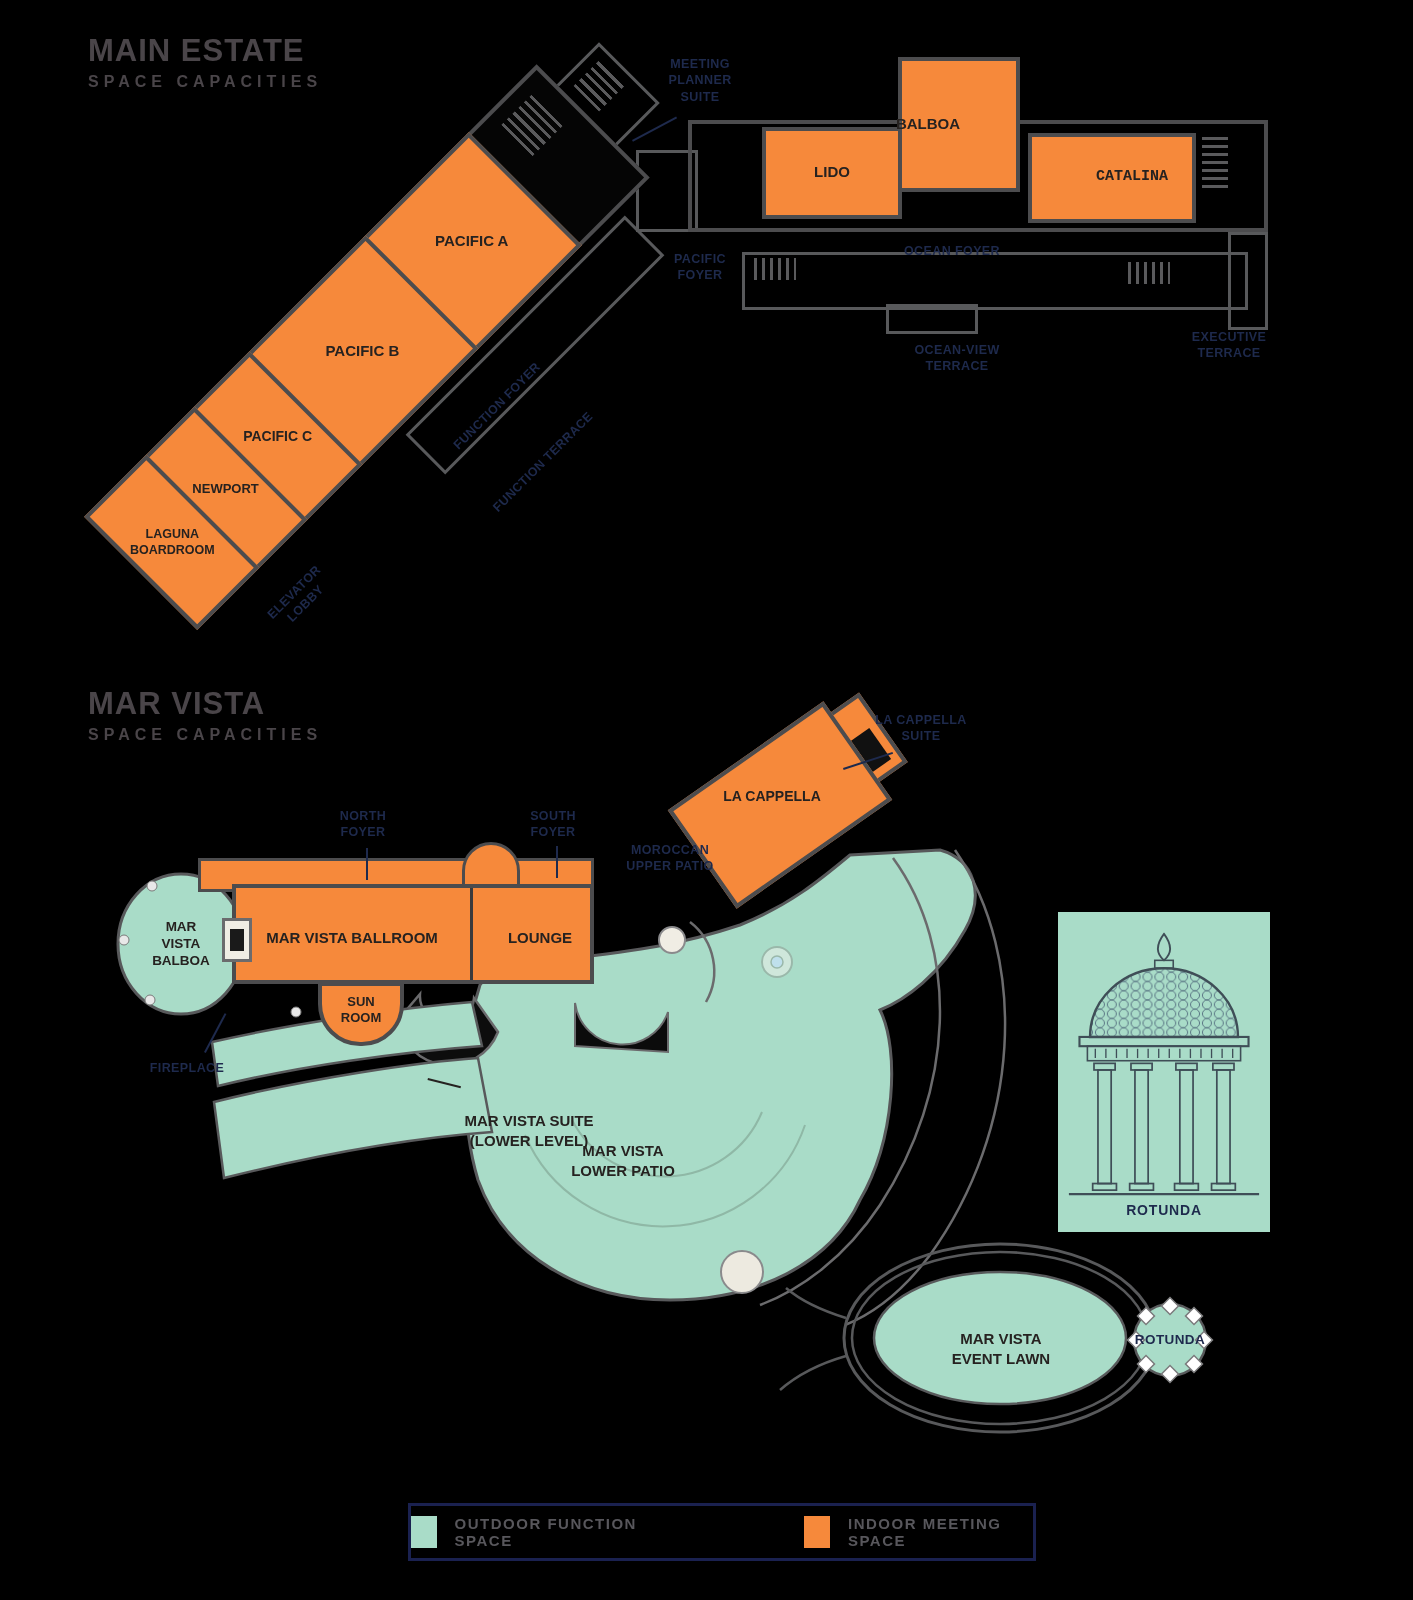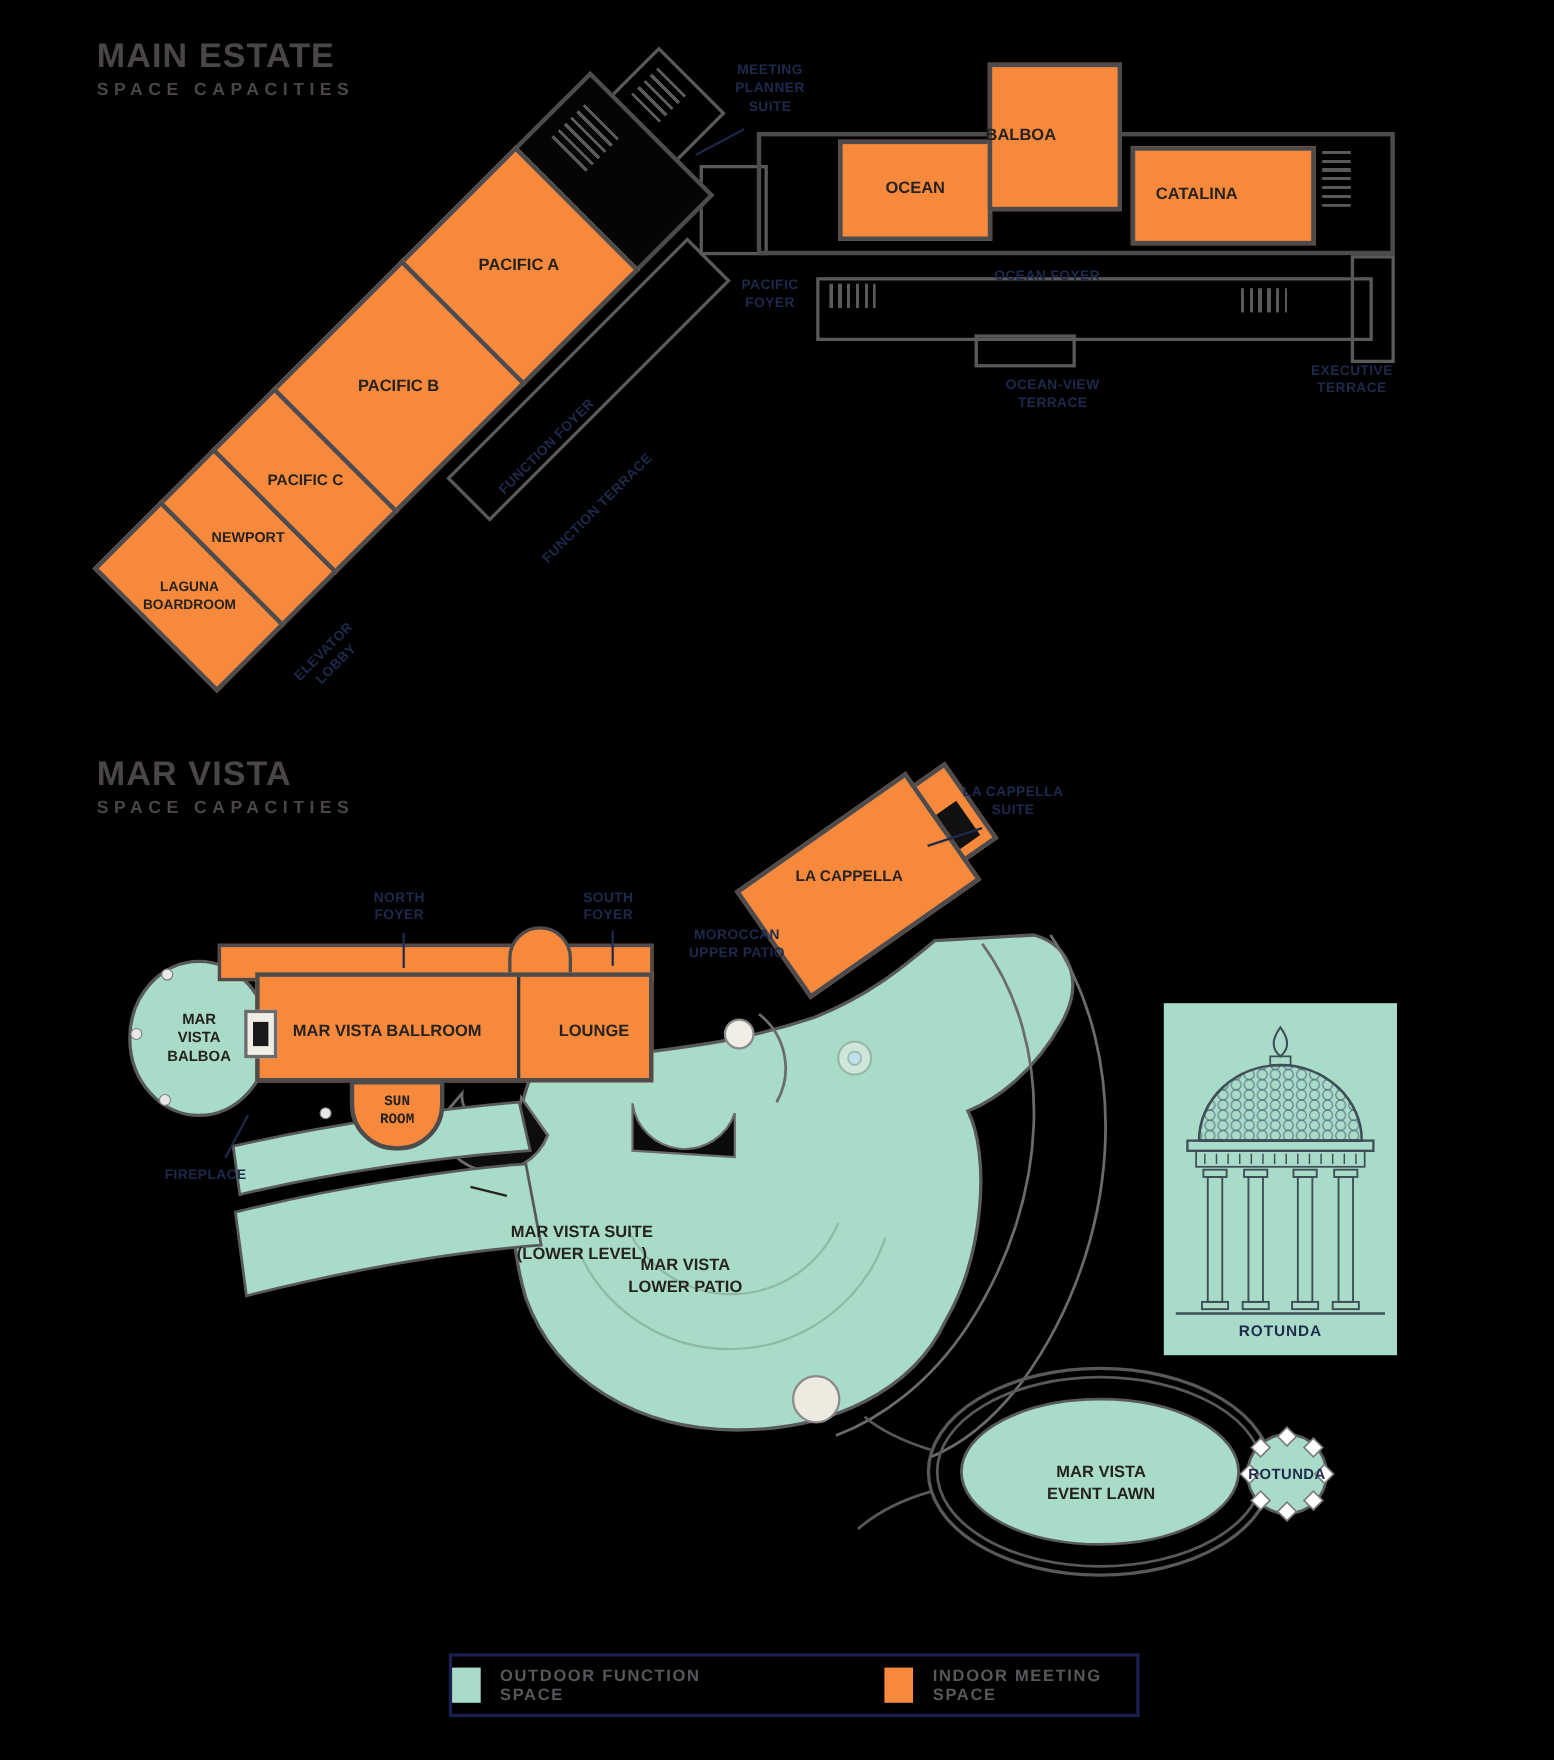--- a/index.html
+++ b/index.html
@@ -139,23 +139,23 @@
     </div>
     <div class="wing-room orange" style="height:88px;">
       <span style="font-size:12.5px;">LAGUNA
 BOARDROOM</span>
     </div>
   </div>
 
   <div class="abs orange" style="left:762px;top:127px;width:140px;height:92px;z-index:3;"></div>
   <div class="abs orange" style="left:898px;top:57px;width:122px;height:135px;z-index:3;"></div>
   <div class="abs orange" style="left:1028px;top:133px;width:168px;height:90px;z-index:3;"></div>
-  <div class="room-label" style="left:832px;top:172px;font-size:15px;z-index:4;">OCEAN</div>
+  <div class="room-label" style="left:832px;top:172px;font-size:15px;z-index:4;">LIDO</div>
   <div class="room-label" style="left:928px;top:124px;font-size:15px;z-index:4;">BALBOA</div>
-  <div class="room-label" style="left:1088px;top:177px;font-size:15px;z-index:4;">CATALINA</div>
+  <div class="room-label" style="left:1132px;top:177px;font-size:15px;z-index:4;font-family:Liberation Mono, monospace;">CATALINA</div>
 
   <div class="abs" style="left:88px;top:33px;z-index:4;">
     <div class="big-title">MAIN ESTATE</div>
     <div class="sub-title">SPACE CAPACITIES</div>
   </div>
   <div class="lbl navy" style="left:700px;top:80px;z-index:4;">MEETING
 PLANNER
 SUITE</div>
   <div class="leader" style="left:632px;top:140px;width:50px;transform:rotate(-28deg);z-index:4;"></div>
   <div class="lbl navy" style="left:700px;top:247px;z-index:4;margin-top:20px;">PACIFIC
@@ -182,21 +182,21 @@
   <div class="abs orange" style="left:797px;top:712px;width:95px;height:85px;transform:rotate(-35deg);z-index:2;">
     <div class="abs" style="right:8px;bottom:8px;width:30px;height:38px;background:#111;"></div>
   </div>
 
   <div class="abs" style="left:88px;top:686px;z-index:4;">
     <div class="big-title">MAR VISTA</div>
     <div class="sub-title">SPACE CAPACITIES</div>
   </div>
   <div class="room-label" style="left:352px;top:938px;font-size:15px;z-index:4;text-align:right;">MAR VISTA BALLROOM</div>
   <div class="room-label" style="left:540px;top:938px;font-size:15px;z-index:4;">LOUNGE</div>
-  <div class="room-label" style="left:361px;top:1010px;font-size:13px;z-index:4;font-family:Liberation Mono, monospace;">SUN
+  <div class="room-label" style="left:361px;top:1010px;font-size:13px;z-index:4;">SUN
 ROOM</div>
   <div class="room-label" style="left:772px;top:797px;font-size:14px;z-index:4;">LA CAPPELLA</div>
   <div class="room-label" style="left:181px;top:944px;font-size:13.5px;z-index:4;">MAR
 VISTA
 BALBOA</div>
 
   <div class="lbl navy" style="left:363px;top:824px;z-index:4;">NORTH
 FOYER</div>
   <div class="leader-v" style="left:366px;top:848px;height:32px;z-index:4;"></div>
   <div class="lbl navy" style="left:553px;top:824px;z-index:4;">SOUTH

